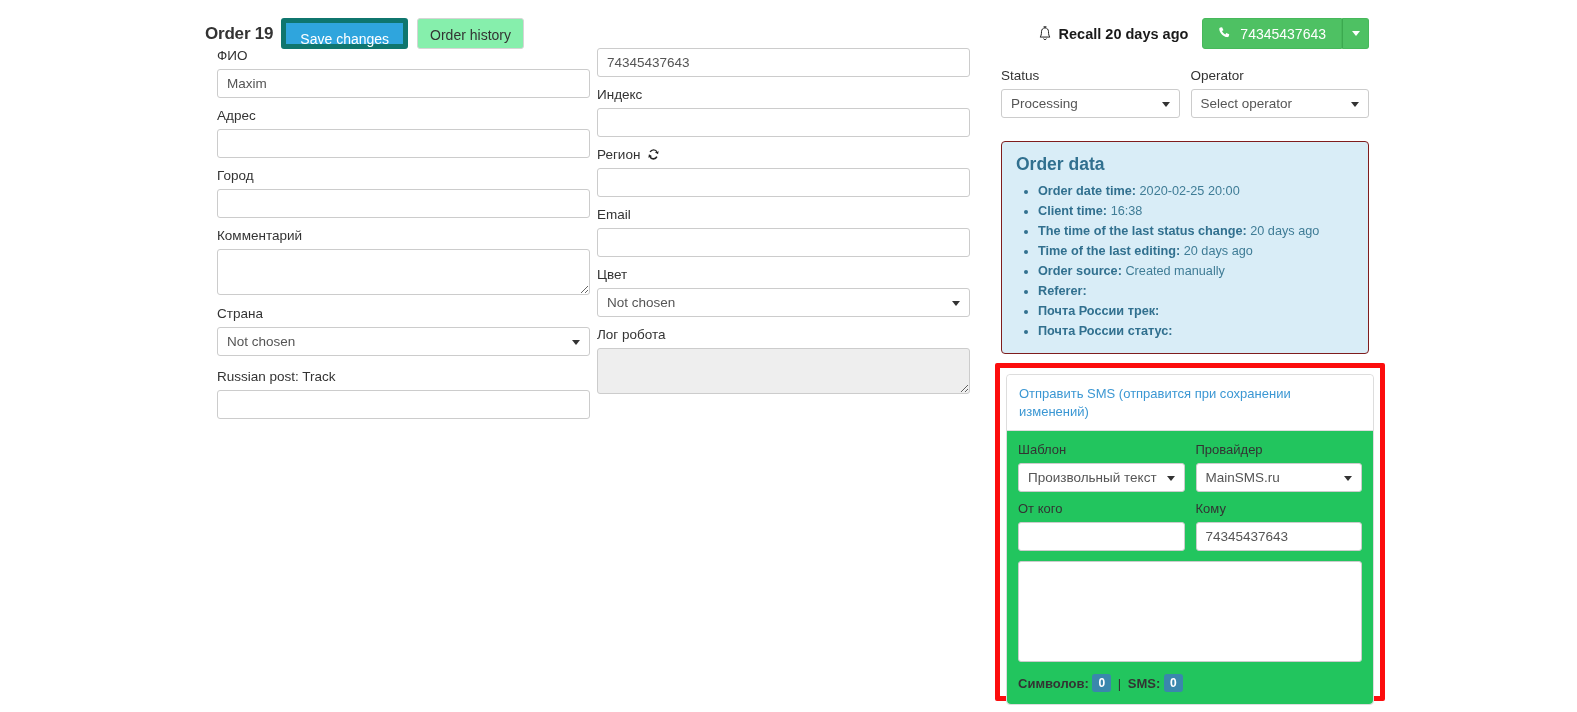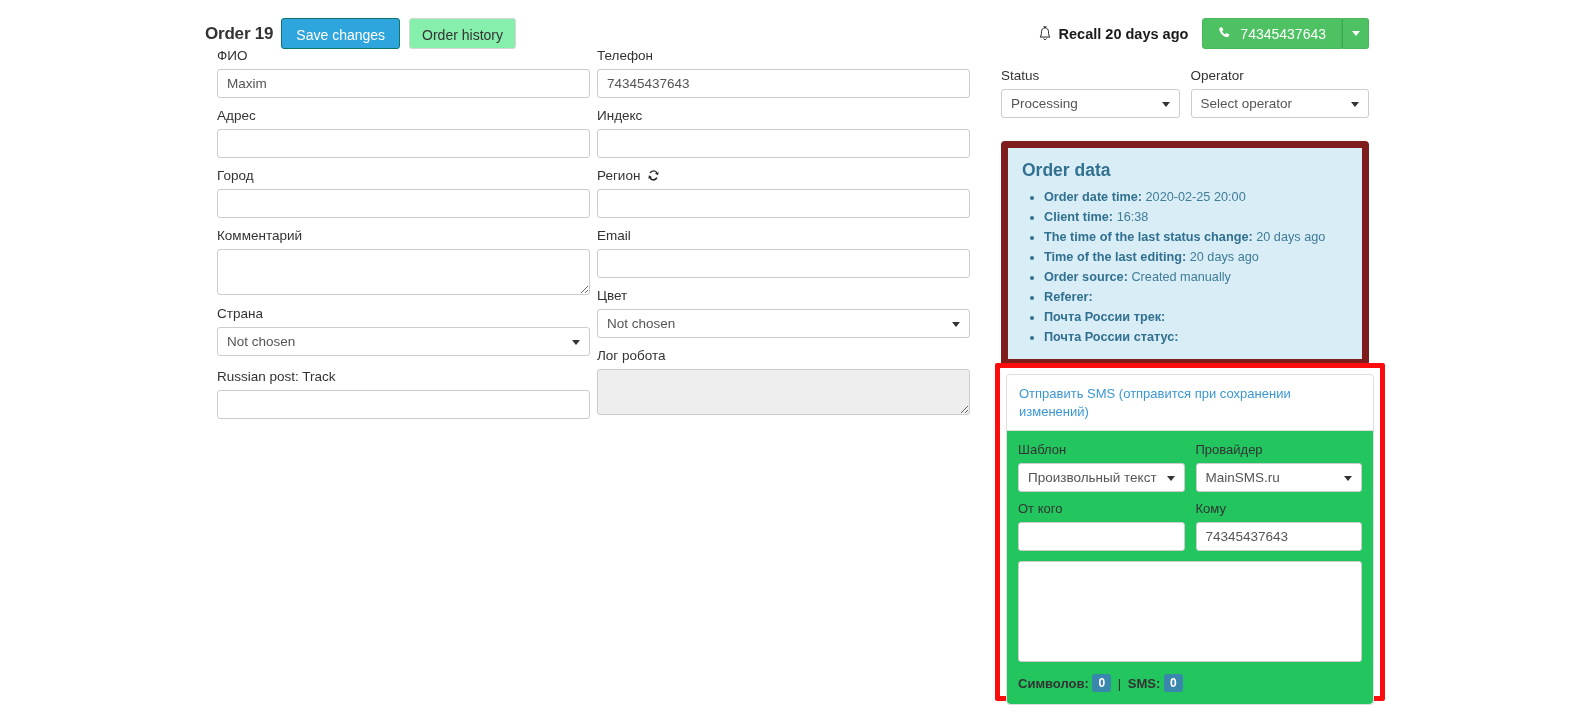--- a/index.html
+++ b/index.html
@@ -21,21 +21,21 @@
   .order-title {
     font-size: 17px; font-weight: bold; color: #333333;
     line-height: 31px; margin-right: 8px; letter-spacing: -0.2px;
   }
   .btn {
     font-family: "Liberation Sans", sans-serif;
     font-size: 14px; line-height: 1;
     border-radius: 3px; cursor: pointer; white-space: nowrap;
   }
   .btn-primary {
-    background: #2fa5dd; border: 1px solid #0f766e; color: #ffffff;
+    background: #2fa5dd; border: 5px solid #0f766e; color: #ffffff;
     padding: 9px 14px 10px; height: 31px;
   }
   .btn-default {
     background: #86efac; border: 1px solid #d5d5d5; color: #333333;
     padding: 9px 12px 10px; height: 31px; margin-left: 9px;
   }
 
   .header-right {
     position: absolute; right: 208px; top: 18px;
     display: flex; align-items: center; gap: 14px;
@@ -101,21 +101,21 @@
   }
   .sync-icon { display: inline-block; width: 13px; height: 13px; vertical-align: -2px; margin-left: 3px; cursor: pointer; }
 
   
   .row2 { display: flex; gap: 11px; }
   .row2 > div { flex: 1; }
 
   
   .order-data {
     position: absolute; left: 1001px; top: 141px; width: 368px;
-    background: #d9edf7; border: 7px solid #7f1d1d; border-radius: 4px;
+    background: #d9edf7; border: 1px solid #7f1d1d; border-radius: 4px;
     padding: 10px 14px 12px;
   }
   .order-data h3 {
     margin: 2px 0 6px; font-size: 17.5px; font-weight: bold; color: #31708f;
   }
   .order-data ul { margin: 0; padding: 0 0 0 22px; list-style: disc; }
   .order-data li {
     font-size: 12.7px; line-height: 20px; color: #31708f;
   }
   .order-data li b { font-weight: bold; }
@@ -224,21 +224,20 @@
 
     <div class="field" style="margin-top:13px">
       <label class="flabel">Russian post: Track</label>
       <input class="finput" value="" style="">
     </div>
   </div>
 
   <div class="col col-b">
 
     <div class="field">
-      <label class="flabel">Телефон</label>
       <input class="finput" value="74345437643" style="">
     </div>
 
     <div class="field">
       <label class="flabel">Индекс</label>
       <input class="finput" value="" style="">
     </div>
 
     <div class="field">
       <label class="flabel">

